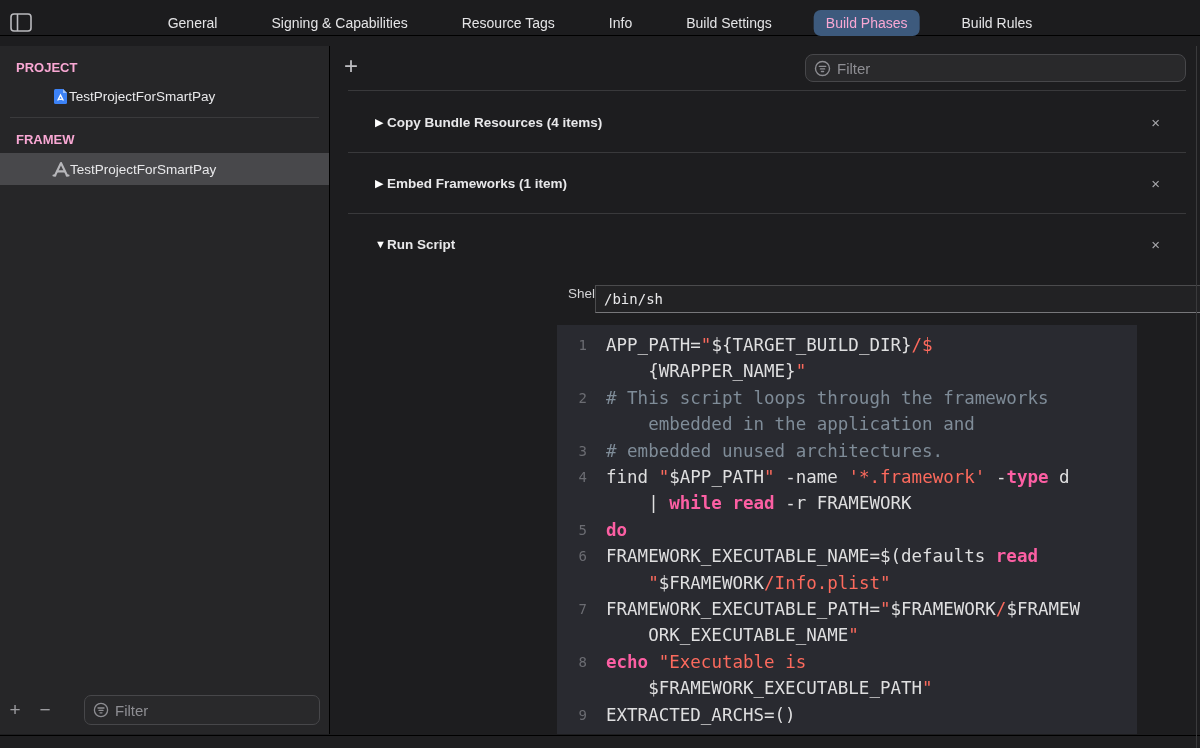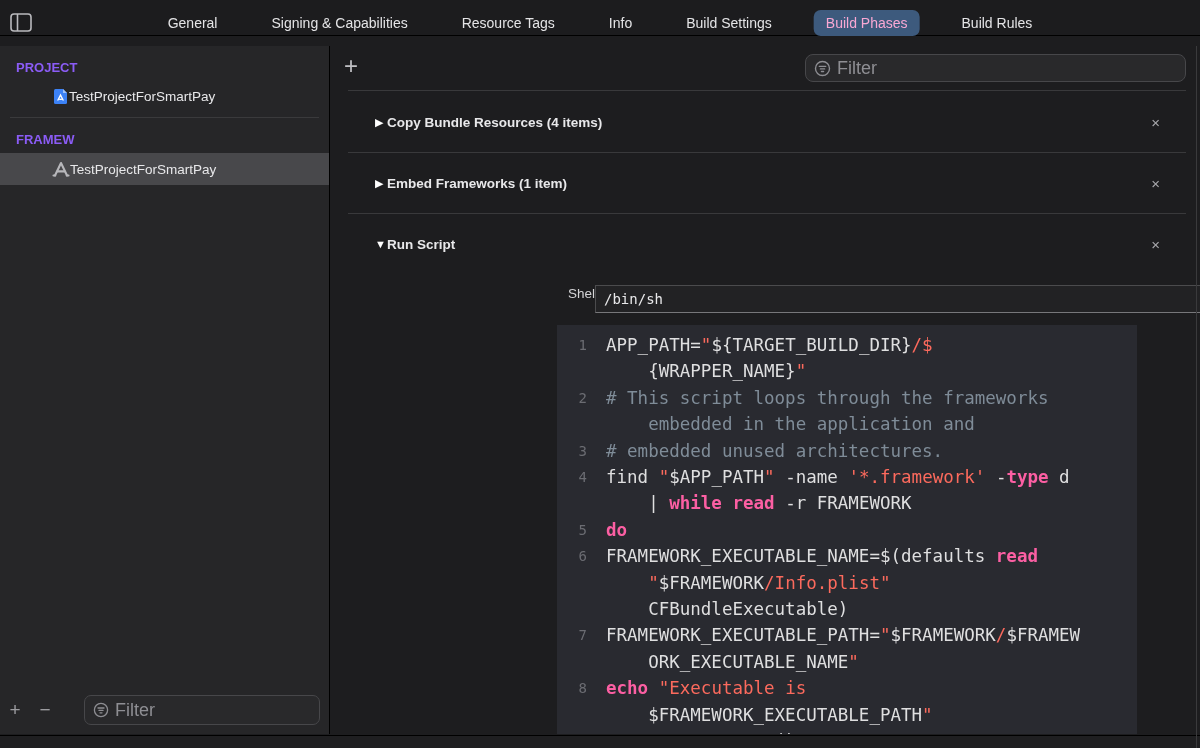--- a/index.html
+++ b/index.html
@@ -9,29 +9,29 @@
 
   
   #topbar { position:absolute; left:0; top:0; width:1200px; height:36px; background:#1c1c1e; border-bottom:1px solid #000; }
   #panel-toggle { position:absolute; left:10px; top:13px; width:22px; height:19px; cursor:default; }
   #tabs { position:absolute; left:50%; top:0; transform:translateX(-50%); height:45px; display:flex; align-items:center; gap:30px; white-space:nowrap; }
   .tab { font-size:14px; color:#e4e4e6; padding:5px 12px; border-radius:7px; }
   .tab.active { background:var(--pill,#3d5a7d); color:#f9a8d4; }
 
   
   #sidebar { position:absolute; left:0; top:46px; width:330px; height:688px; background:#262628; border-right:1px solid #000; }
-  .side-section { font-size:13px; font-weight:bold; color:#8b5cf6; padding:14px 0 6px 16px; }
+  .side-section { font-size:13px; font-weight:bold; color:#f9a8d4; padding:14px 0 6px 16px; }
   .side-row { height:30px; display:flex; align-items:center; padding-left:52px; font-size:13.5px; color:#e8e8ea; }
   .side-row.selected { background:#48484b; height:32px; }
   #side-divider { height:1px; background:#3a3a3c; margin:6px 10px 0 10px; }
   #side-bottom { position:absolute; left:0; bottom:2px; width:330px; height:44px; display:flex; align-items:center; }
   .side-btn { color:#9b9b9f; font-size:19px; width:30px; text-align:center; font-weight:300; }
   .filter-field { display:flex; align-items:center; gap:6px; background:#29292b; border:1px solid #47474a; border-radius:7px; height:30px; padding:0 8px; }
   #side-filter { flex:1; margin:0 10px 0 24px; }
-  .filter-placeholder { color:#8e8e93; font-size:18px; }
+  .filter-placeholder { color:#8e8e93; font-size:15px; }
 
   
   #main { position:absolute; left:331px; top:46px; width:869px; height:688px; background:#1d1d1f; }
   #main-add { position:absolute; left:13px; top:6px; font-size:24px; font-weight:300; color:#c0c0c4; }
   #main-filter { position:absolute; right:14px; top:8px; width:381px; height:28px; border-radius:8px; }
   #main-header-sep { position:absolute; left:17px; right:14px; top:44px; height:1px; background:#39393b; }
   #phases { position:absolute; left:0; top:46px; width:869px; }
   .phase-row { position:relative; height:60px; display:flex; align-items:center; }
   .phase-sep { height:1px; background:#39393b; margin:0 14px 0 17px; }
   .disclosure { width:12px; margin-left:44px; font-size:11px; color:#fff; }
@@ -167,21 +167,20 @@
         <div class="code-row"><span class="ln">1</span><span class="code-text"><span class="tk-p">APP_PATH=</span><span class="tk-s">"</span><span class="tk-p">${TARGET_BUILD_DIR}</span><span class="tk-s">/$</span></span></div>
         <div class="code-row"><span class="ln"></span><span class="code-text"><span class="tk-p">    {WRAPPER_NAME}</span><span class="tk-s">"</span></span></div>
         <div class="code-row"><span class="ln">2</span><span class="code-text"><span class="tk-c"># This script loops through the frameworks</span></span></div>
         <div class="code-row"><span class="ln"></span><span class="code-text"><span class="tk-c">    embedded in the application and</span></span></div>
         <div class="code-row"><span class="ln">3</span><span class="code-text"><span class="tk-c"># embedded unused architectures.</span></span></div>
         <div class="code-row"><span class="ln">4</span><span class="code-text"><span class="tk-p">find </span><span class="tk-s">"</span><span class="tk-p">$APP_PATH</span><span class="tk-s">"</span><span class="tk-p"> -name </span><span class="tk-s">'*.framework'</span><span class="tk-p"> -</span><span class="tk-k">type</span><span class="tk-p"> d</span></span></div>
         <div class="code-row"><span class="ln"></span><span class="code-text"><span class="tk-p">    | </span><span class="tk-k">while</span><span class="tk-p"> </span><span class="tk-k">read</span><span class="tk-p"> -r FRAMEWORK</span></span></div>
         <div class="code-row"><span class="ln">5</span><span class="code-text"><span class="tk-k">do</span></span></div>
         <div class="code-row"><span class="ln">6</span><span class="code-text"><span class="tk-p">FRAMEWORK_EXECUTABLE_NAME=$(defaults </span><span class="tk-k">read</span></span></div>
         <div class="code-row"><span class="ln"></span><span class="code-text"><span class="tk-p">    </span><span class="tk-s">"</span><span class="tk-p">$FRAMEWORK</span><span class="tk-s">/Info.plist"</span></span></div>
-        <div class="code-row"><span class="ln"></span><span class="code-text"><span class="tk-p">    CFBundleExecutable)</span></span></div>
         <div class="code-row"><span class="ln">7</span><span class="code-text"><span class="tk-p">FRAMEWORK_EXECUTABLE_PATH=</span><span class="tk-s">"</span><span class="tk-p">$FRAMEWORK</span><span class="tk-s">/</span><span class="tk-p">$FRAMEW</span></span></div>
         <div class="code-row"><span class="ln"></span><span class="code-text"><span class="tk-p">    ORK_EXECUTABLE_NAME</span><span class="tk-s">"</span></span></div>
         <div class="code-row"><span class="ln">8</span><span class="code-text"><span class="tk-k">echo</span><span class="tk-p"> </span><span class="tk-s">"Executable is</span></span></div>
         <div class="code-row"><span class="ln"></span><span class="code-text"><span class="tk-p">    $FRAMEWORK_EXECUTABLE_PATH</span><span class="tk-s">"</span></span></div>
         <div class="code-row"><span class="ln">9</span><span class="code-text"><span class="tk-p">EXTRACTED_ARCHS=()</span></span></div>
       </div>
   </div>
 
   <div id="bottombar"></div>
   <div id="right-edge"></div>

